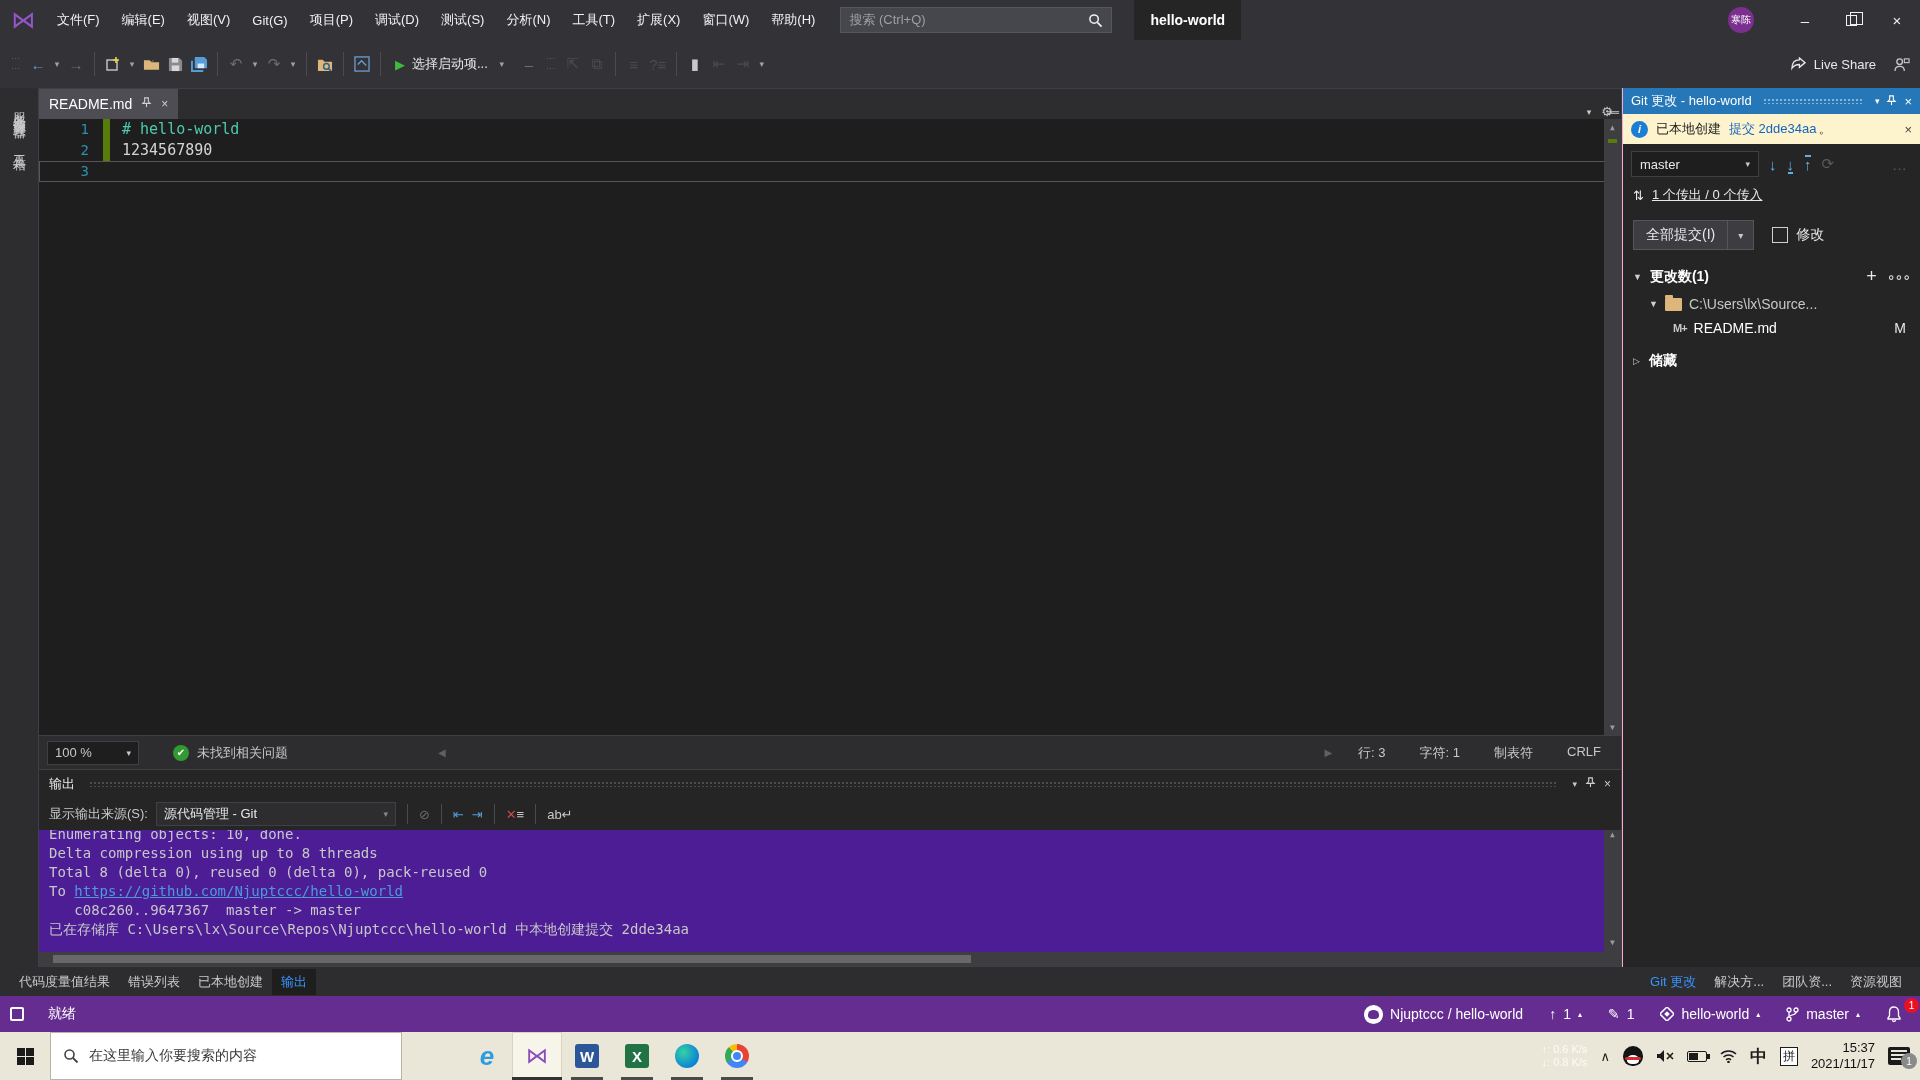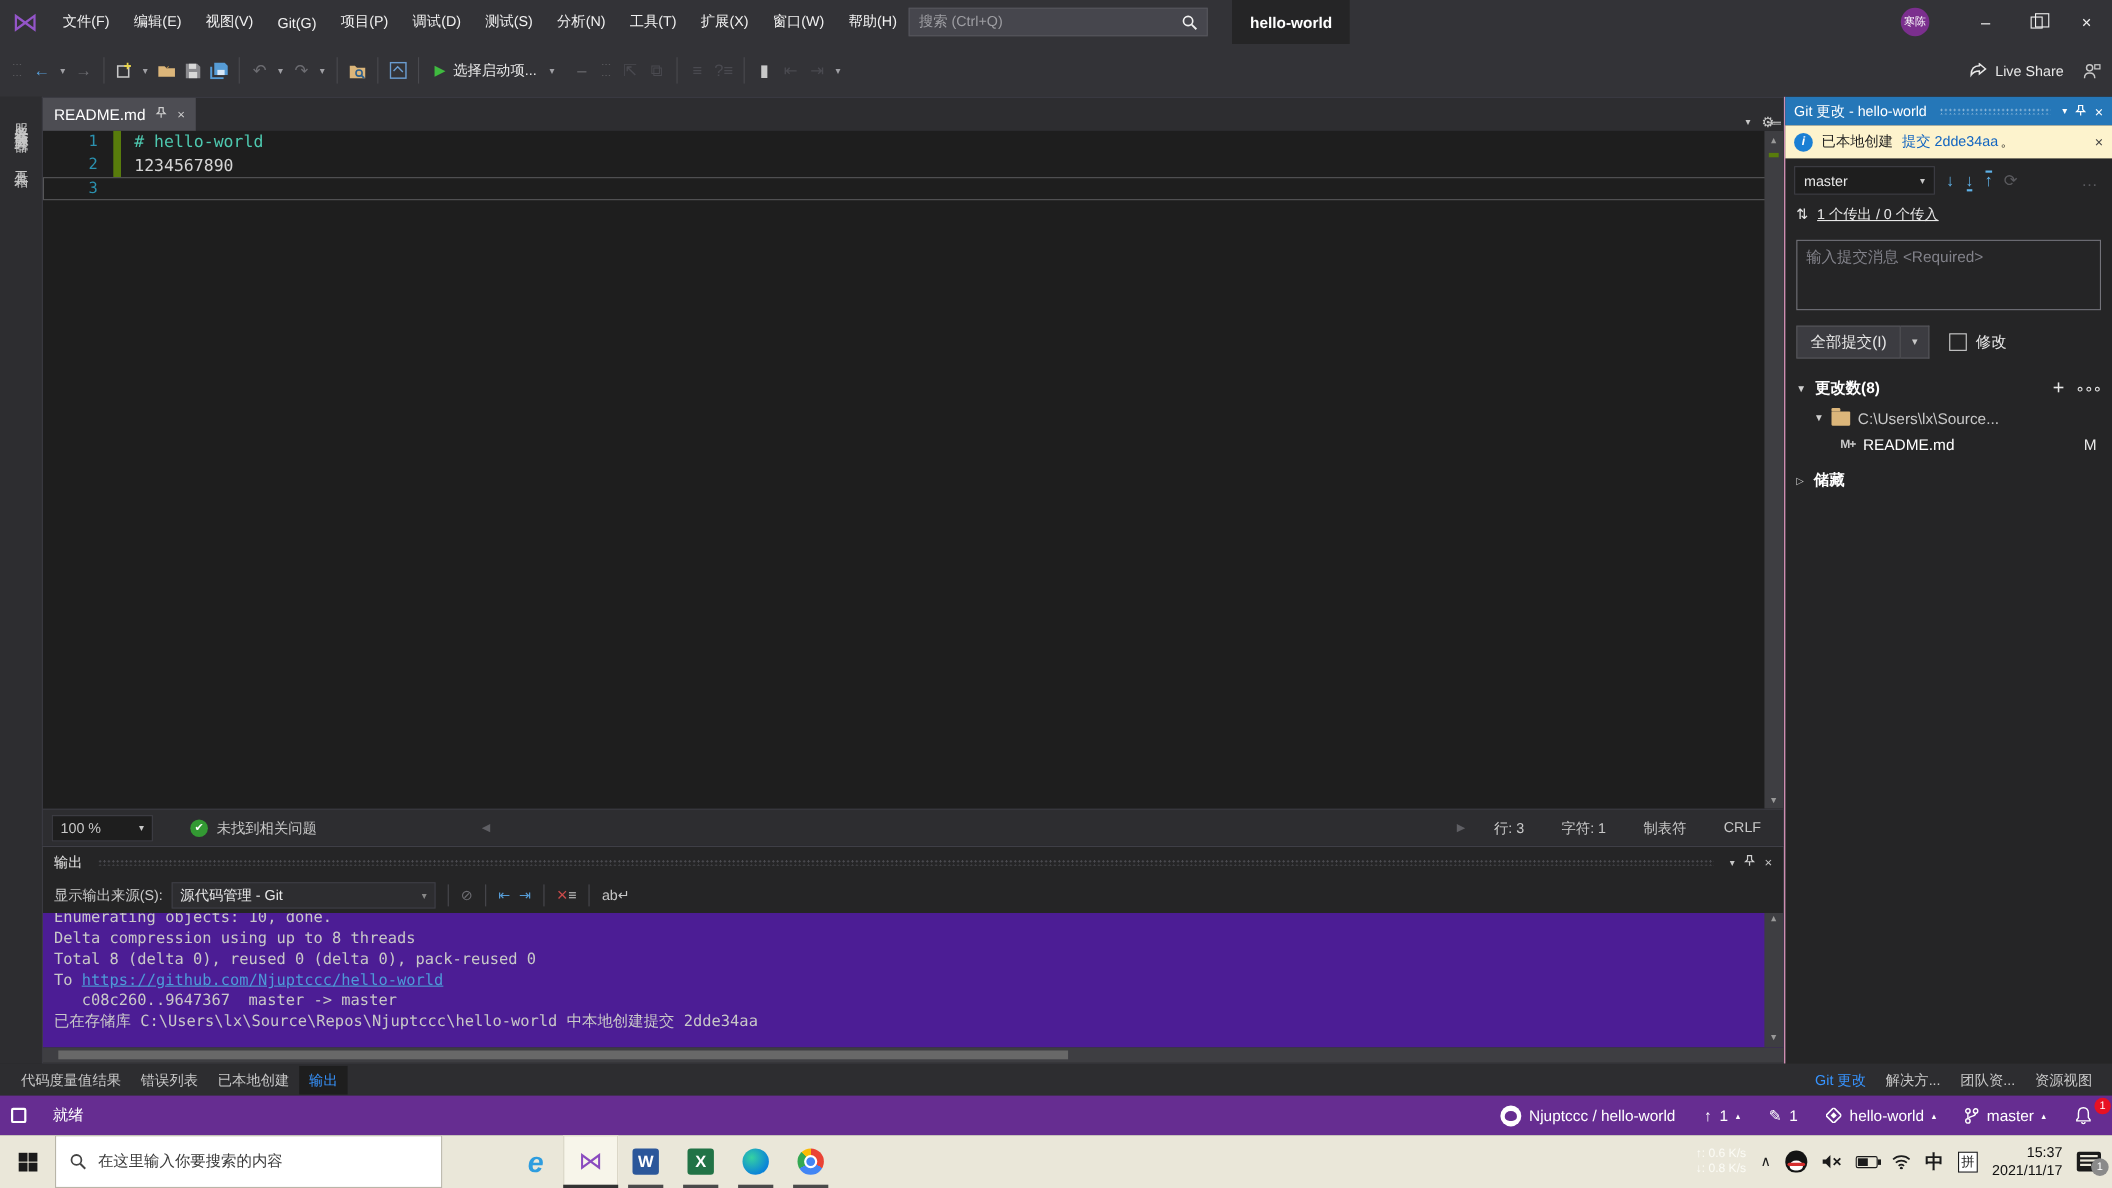--- a/index.html
+++ b/index.html
@@ -5,21 +5,21 @@
   * { margin:0; padding:0; box-sizing:border-box; }
   html,body { width:1920px; height:1080px; overflow:hidden; }
   body { font-family:"Liberation Sans","DejaVu Sans",sans-serif; font-size:13px; color:#ccc; background:#2d2d30; }
   .mono { font-family:"DejaVu Sans Mono",monospace; }
   #app { width:1920px; height:1080px; display:flex; flex-direction:column; }
 
   
   .titlebar { height:40px; background:#333337; display:flex; align-items:center; color:#f1f1f1; flex:0 0 auto; }
   .vslogo { width:46px; text-align:center; font-size:24px; color:#9455c9; }
   .menu-item { padding:0 11px; height:40px; display:flex; align-items:center; cursor:default; }
-  .qsearch { width:272px; height:26px; background:#46464d; border:1px solid #55555c; display:flex; align-items:center; padding:0 8px; color:#999;justify-content:flex-end; }
+  .qsearch { width:272px; height:26px; background:#46464d; border:1px solid #55555c; display:flex; align-items:center; padding:0 8px; margin-left:14px; color:#999;justify-content:flex-end; }
   .qsearch .ph { flex:1; font-size:13px; color:#9e9ea3; }
   .wintitle { margin-left:22px; background:#252526; height:40px; display:flex; align-items:center; padding:0 16px; font-weight:bold; font-size:14px; color:#fff; }
   .tspacer { flex:1; }
   .avatar { width:26px; height:26px; border-radius:50%; background:#7b2f8e; color:#fff; font-size:10px; display:flex; align-items:center; justify-content:center; margin-right:28px; }
   .wbtn { width:46px; height:40px; display:flex; align-items:center; justify-content:center; font-size:15px; color:#f1f1f1; }
   .restore-glyph { width:11px; height:11px; border:1px solid #f1f1f1; position:relative; }
   .restore-glyph:before { content:""; position:absolute; top:-4px; left:3px; width:11px; height:11px; border:1px solid #f1f1f1; }
 
   
   .toolbar { height:48px; background:#333337; display:flex; align-items:center; padding:0 6px; flex:0 0 auto; color:#c8c8c8; }
@@ -457,36 +457,35 @@
           </span>
         <span class="gact off">⟳</span>
         <span class="gact off" style="margin-left:auto;margin-right:4px;letter-spacing:1px">…</span>
       </div>
 
       <div class="goutgoing">
         <span>⇅</span>
         <span class="lnk">1 个传出 / 0 个传入</span>
       </div>
 
-      <div class="gmsg">输入提交消息 &lt;Required&gt;</div>
 
       <div class="gcommit">
         <span class="gbtn">
           <span class="main">全部提交(I)</span>
           <span class="dd">▾</span>
         </span>
         <span class="gcheck">
           <span class="cbox"></span>
           <span>修改</span>
         </span>
       </div>
 
       <div class="gsec">
         <span class="tri">▼</span>
-        <span>更改数(8)</span>
+        <span>更改数(1)</span>
         <span class="tools">
           <span style="font-size:18px;line-height:14px">+</span>
           <span style="letter-spacing:-1px">∘∘∘</span>
         </span>
       </div>
 
       <div class="gtree">
         <div class="gtrow">
           <span class="tri">▼</span>
           <span class="folder"></span>

